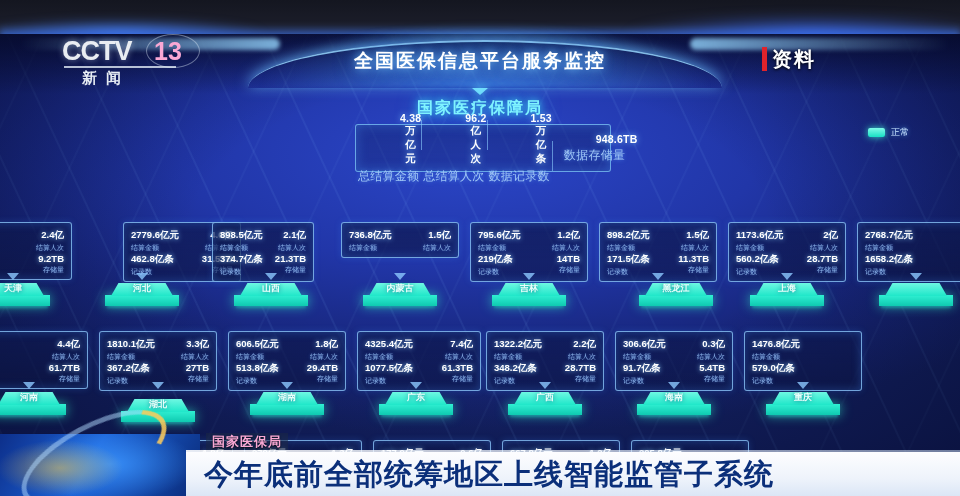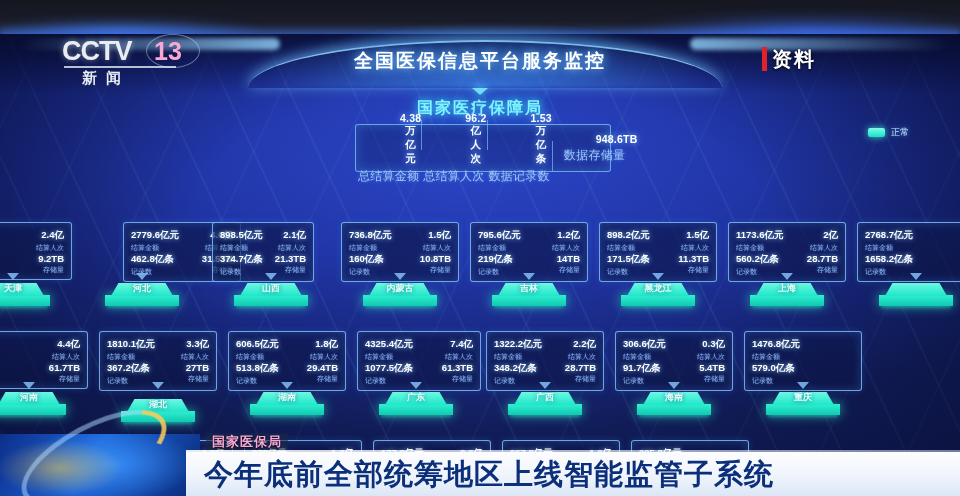--- a/index.html
+++ b/index.html
@@ -315,30 +315,20 @@
           <div class="crow">
             <div class="ccell">
               <div class="cv">736.8亿元</div>
               <div class="cl">结算金额</div>
             </div>
             <div class="ccell r">
               <div class="cv">1.5亿</div>
               <div class="cl">结算人次</div>
             </div>
           </div>
-          <div class="crow">
-            <div class="ccell">
-              <div class="cv">160亿条</div>
-              <div class="cl">记录数</div>
-            </div>
-            <div class="ccell r">
-              <div class="cv">10.8TB</div>
-              <div class="cl">存储量</div>
-            </div>
-          </div>
         </div>
         <div class="stem" style="left: 53px; top: 51px;"></div>
         <div class="plinth" style="left: 22px; top: 61px;">
           <div class="plinth-base"></div>
           <div class="plinth-body"></div>
           <div class="plinth-top"></div>
           <div class="plinth-name">内蒙古</div>
         </div>
       </div>
       <div class="node" style="left: 470px; top: 222px;">
@@ -389,21 +379,21 @@
               <div class="cv">171.5亿条</div>
               <div class="cl">记录数</div>
             </div>
             <div class="ccell r">
               <div class="cv">11.3TB</div>
               <div class="cl">存储量</div>
             </div>
           </div>
         </div>
         <div class="stem" style="left: 53px; top: 51px;"></div>
-        <div class="plinth" style="left: 22px; top: 61px;">
+        <div class="plinth" style="left: 40px; top: 61px;">
           <div class="plinth-base"></div>
           <div class="plinth-body"></div>
           <div class="plinth-top"></div>
           <div class="plinth-name">黑龙江</div>
         </div>
       </div>
       <div class="node" style="left: 728px; top: 222px;">
         <div class="card" style="width: 118px;">
           <div class="crow">
             <div class="ccell">

